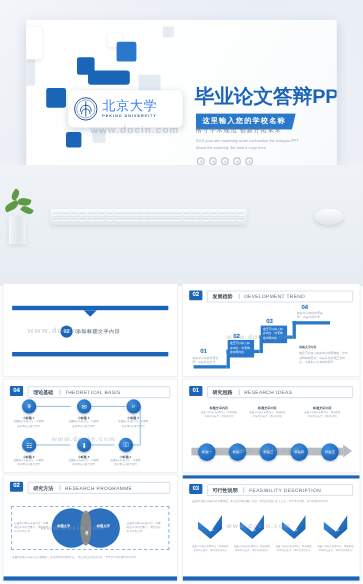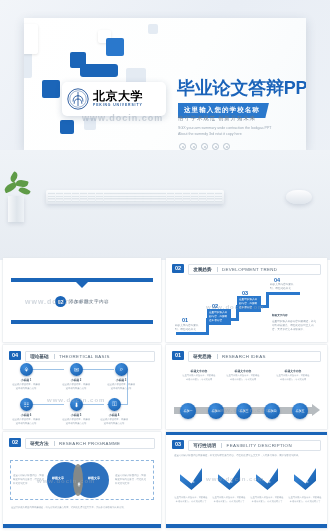--- a/index.html
+++ b/index.html
@@ -34,22 +34,22 @@
 
   .logo-plate {
     position:absolute; left:38px; top:64px; width:104px; height:34px;
     background:#fff; border-radius:5px;
     box-shadow:0 2px 7px rgba(30,60,100,.20);
     display:flex; align-items:center; gap:4px; padding:0 5px;
     z-index:6;
   }
   .seal { width:22px; height:22px; flex:0 0 22px; }
   .logo-txt { display:flex; flex-direction:column; justify-content:center; line-height:1; }
-  .logo-cn { font-family:"Liberation Serif", serif; font-size:12px; font-weight:700;
-             color:#000000; letter-spacing:.5px; }
+  .logo-cn { font-family:"Liberation Serif", serif; font-size:12px; font-weight:400;
+             color:#3b82f6; letter-spacing:.5px; }
   .logo-en { font-size:3.4px; color:#2a5e9e; letter-spacing:.9px; margin-top:2px; font-weight:700;}
 
   .hero-title {
     position:absolute; left:153px; top:58px;
     font-family:"Liberation Sans", sans-serif;
     font-size:18px; font-weight:bold; color:#1a63b9;
     letter-spacing:-.2px; white-space:nowrap;
     text-shadow:0 1px 1px rgba(255,255,255,.8);
     z-index:6;
   }

